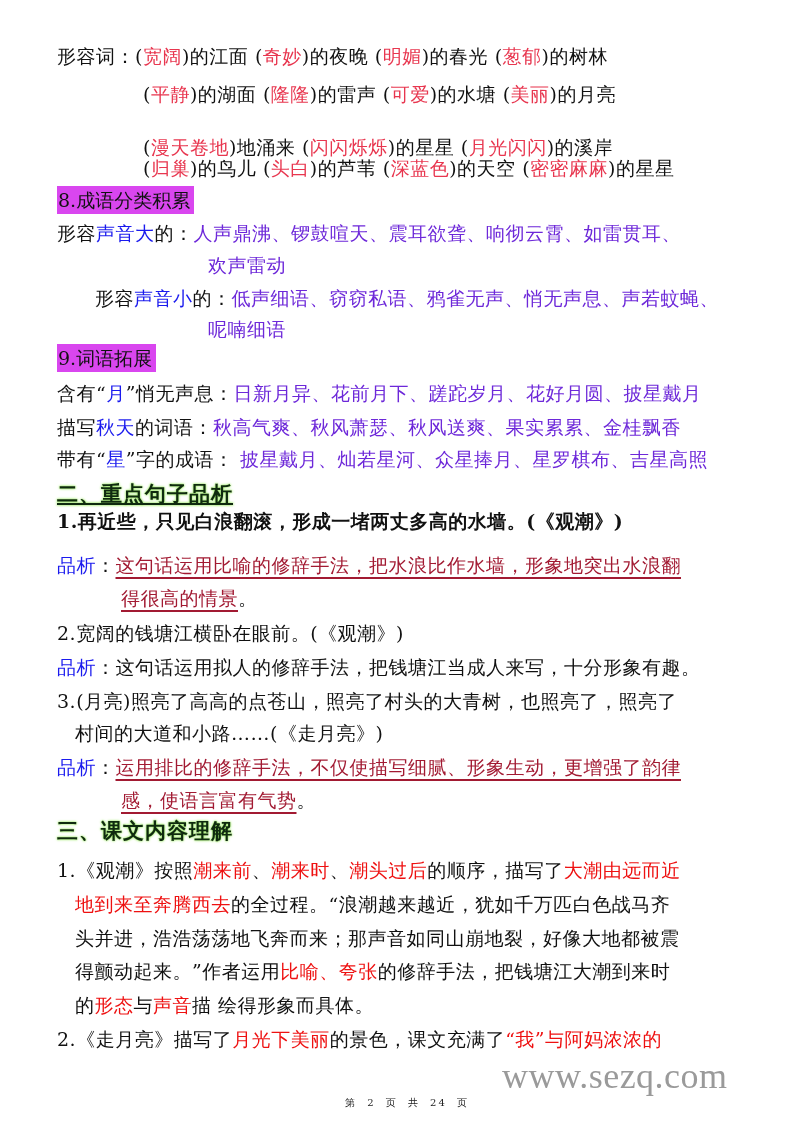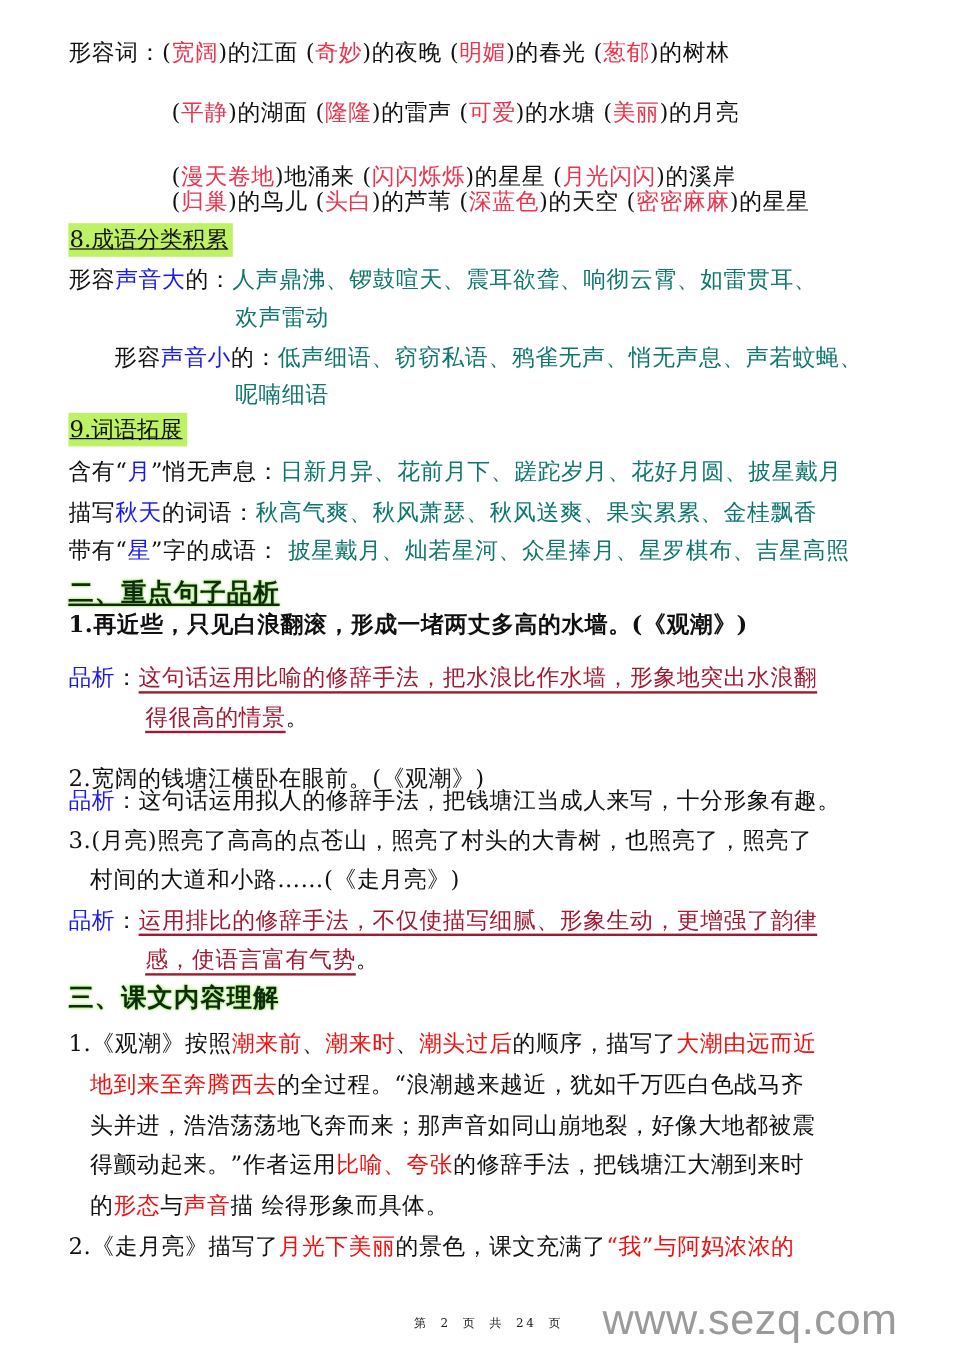--- a/index.html
+++ b/index.html
@@ -6,52 +6,52 @@
   body {
     width: 800px; height: 1131px; position: relative; overflow: hidden;
     font-family: "DejaVu Serif", "Liberation Serif", serif;
     color: #111111;
   }
   .line {
     position: absolute; left: 57px; white-space: nowrap;
     font-size: 19px; line-height: 26px; letter-spacing: 0.5px;
   }
   .indent-adj { left: 143px; }
-  .indent-idiom { left: 196px; }
+  .indent-idiom { left: 208px; }
   .indent-ana { left: 121px; }
   .indent-1 { left: 75px; text-align: right; }
   .adj { color: #e8364f; }
-  .idiom { color: #0f766e; }
+  .idiom { color: #6d28d9; }
   .blue { color: #1a1aee; }
   .ana-red { color: #a21a32; text-decoration: underline; text-decoration-color: #a21a32; text-underline-offset: 5px; text-decoration-thickness: 1.5px; }
   .hl-red { color: #ee1111; text-decoration-color: #ee1111; text-underline-offset: 5px; text-decoration-thickness: 1.5px; }
   .sub-head {
-    position: absolute; left: 57px; background: #bef264;
-    font-size: 19px; line-height: 28px; padding: 0 4px 0 1px; text-decoration: underline;
+    position: absolute; left: 57px; background: #d946ef;
+    font-size: 19px; line-height: 28px; padding: 0 4px 0 1px;
   }
   .sec-head {
     position: absolute; left: 57px; font-size: 21px; line-height: 30px;
     color: #0f2a0f; font-weight: bold; letter-spacing: 1px;
     text-shadow: 0 0 3px #9ee86a, 0 0 2px #b8f08c, 0 0 1px #c8f5a0;
   }
   .watermark {
     position: absolute; left: 502px; top: 1055px;
-    font-family: Liberation Sans, sans-serif;
-    font-size: 36px; color: #9a9a9a; letter-spacing: 0.5px; margin-top: 24px;
+    font-family: Liberation Serif, serif;
+    font-size: 36px; color: #9a9a9a; letter-spacing: 0.5px;
   }
   .footer {
     position: absolute; left: 345px; top: 1096px;
     font-family: "DejaVu Serif", serif; font-size: 10px; color: #222;
     word-spacing: 5px; letter-spacing: 2px;
   }
 </style>
 </head>
 <body>
 
-<div class="line" style="top:31px;">
+<div class="line" style="top:43px;">
   <span>形容词：</span>(<span class="adj">宽阔</span>)<span>的江面</span> (<span class="adj">奇妙</span>)<span>的夜晚</span> (<span class="adj">明媚</span>)<span>的春光</span> (<span class="adj">葱郁</span>)<span>的树林</span>
 </div>
 <div class="line indent-adj" style="top:81px;">
   (<span class="adj">平静</span>)<span>的湖面</span> (<span class="adj">隆隆</span>)<span>的雷声</span> (<span class="adj">可爱</span>)<span>的水塘</span> (<span class="adj">美丽</span>)<span>的月亮</span>
 </div>
 <div class="line indent-adj" style="top:134px;">
   (<span class="adj">漫天卷地</span>)<span>地涌来</span> (<span class="adj">闪闪烁烁</span>)<span>的星星</span> (<span class="adj">月光闪闪</span>)<span>的溪岸</span>
 </div>
 <div class="line indent-adj" style="top:155px;">
   (<span class="adj">归巢</span>)<span>的鸟儿</span> (<span class="adj">头白</span>)<span>的芦苇</span> (<span class="adj">深蓝色</span>)<span>的天空</span> (<span class="adj">密密麻麻</span>)<span>的星星</span>
@@ -85,21 +85,21 @@
 <div class="sec-head" style="top:479px;text-decoration:underline;">二、重点句子品析</div>
 
 <div class="line" style="top:508px;font-weight:bold;">1.再近些，只见白浪翻滚，形成一堵两丈多高的水墙。(《观潮》)</div>
 <div class="line" style="top:552px;">
   <span class="blue">品析</span><span>：</span><span class="ana-red">这句话运用比喻的修辞手法，把水浪比作水墙，形象地突出水浪翻</span>
 </div>
 <div class="line indent-ana" style="top:585px;">
   <span class="ana-red">得很高的情景</span><span>。</span>
 </div>
 
-<div class="line" style="top:620px;margin-top:16px;">2.宽阔的钱塘江横卧在眼前。(《观潮》)</div>
+<div class="line" style="top:620px;">2.宽阔的钱塘江横卧在眼前。(《观潮》)</div>
 <div class="line" style="top:654px;">
   <span class="blue">品析</span><span>：</span><span>这句话运用拟人的修辞手法，把钱塘江当成人来写，十分形象有趣。</span>
 </div>
 
 <div class="line" style="top:688px;">3.(月亮)照亮了高高的点苍山，照亮了村头的大青树，也照亮了，照亮了</div>
 <div class="line indent-1" style="top:720px;">村间的大道和小路……(《走月亮》)</div>
 <div class="line" style="top:754px;">
   <span class="blue">品析</span><span>：</span><span class="ana-red">运用排比的修辞手法，不仅使描写细腻、形象生动，更增强了韵律</span>
 </div>
 <div class="line indent-ana" style="top:787px;">

